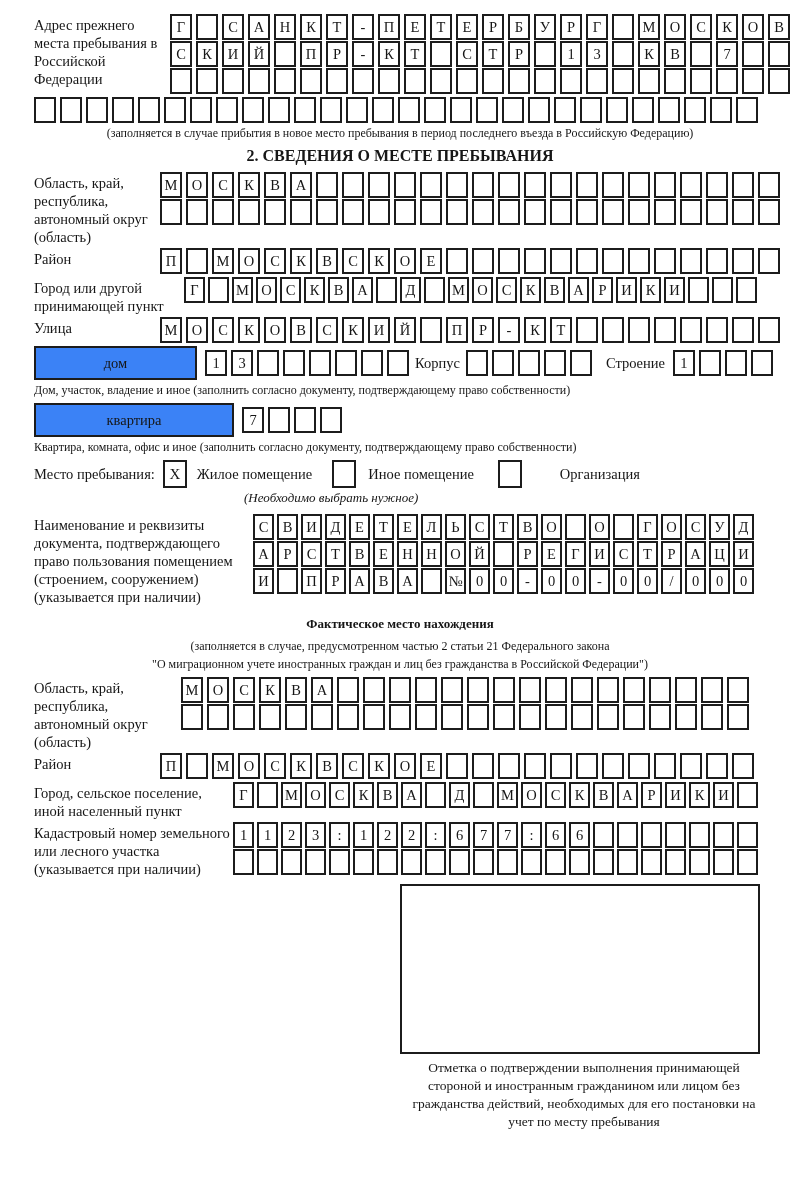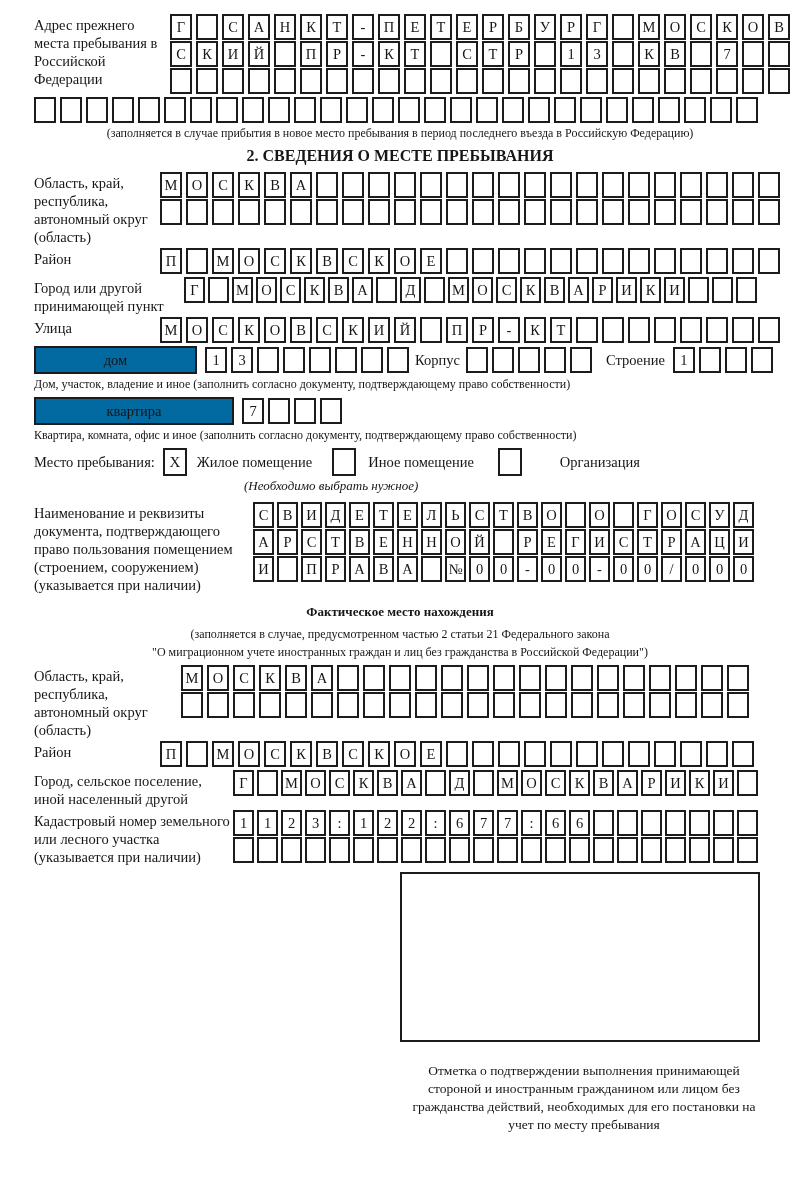--- a/index.html
+++ b/index.html
@@ -27,37 +27,37 @@
   .cellgroup{display:flex;flex-direction:column;}
 
   .caption{font-size:12px;line-height:16px;margin:2px 0 5px 0;}
   .caption.center{text-align:center;}
 
   .sec-title{text-align:center;font-weight:bold;font-size:16px;margin:6px 0 7px 0;}
   .sub-title{text-align:center;font-weight:bold;font-size:13px;margin:10px 0 6px 0;}
 
   .widebox{
     flex:none;display:inline-flex;align-items:center;justify-content:center;
-    height:28px;border:2px solid #1c1c1c;box-sizing:border-box;background:#0369a1;
+    height:34px;border:2px solid #1c1c1c;box-sizing:border-box;background:#3b82f6;
     font-size:14.5px;margin-right:8px;
   }
   .inline-row{display:flex;align-items:center;margin-bottom:2px;}
   .inline-label{font-size:14.5px;flex:none;}
 
   .checkbox{
     flex:none;display:inline-flex;align-items:center;justify-content:center;
     width:24px;height:28px;border:2px solid #1c1c1c;box-sizing:border-box;
     font-size:15px;background:#fff;
   }
   .stay-row{display:flex;align-items:center;margin:4px 0 2px 0;}
   .hint{font-size:13px;margin:2px 0 8px 210px;font-style:italic;}
 
   .stamp-wrap{width:368px;margin-left:366px;margin-top:6px;}
   .stamp-box{width:360px;height:170px;border:2px solid #1c1c1c;box-sizing:border-box;background:#fff;}
-  .stamp-caption{width:368px;text-align:center;font-size:13.5px;line-height:18px;margin-top:20px;}
+  .stamp-caption{width:368px;text-align:center;font-size:13.5px;line-height:18px;margin-top:5px;}
 </style>
 </head>
 <body>
 
 <div class="page">
 
 
   <div class="frow">
     <div class="flabel w136">Адрес прежнего места пребывания в Российской Федерации</div>
     <div class="cellgroup">
@@ -531,21 +531,21 @@
         <span class="cell"></span>
         <span class="cell"></span>
         <span class="cell"></span>
         <span class="cell"></span>
         <span class="cell"></span>
         <span class="cell"></span>
       </div>
   </div>
 
   <div class="frow">
-    <div class="flabel w199">Город, сельское поселение, иной населенный другой</div>
+    <div class="flabel w199">Город, сельское поселение, иной населенный пункт</div>
     <div class="cells compact">
         <span class="cell">Г</span>
         <span class="cell"></span>
         <span class="cell">М</span>
         <span class="cell">О</span>
         <span class="cell">С</span>
         <span class="cell">К</span>
         <span class="cell">В</span>
         <span class="cell">А</span>
         <span class="cell"></span>

